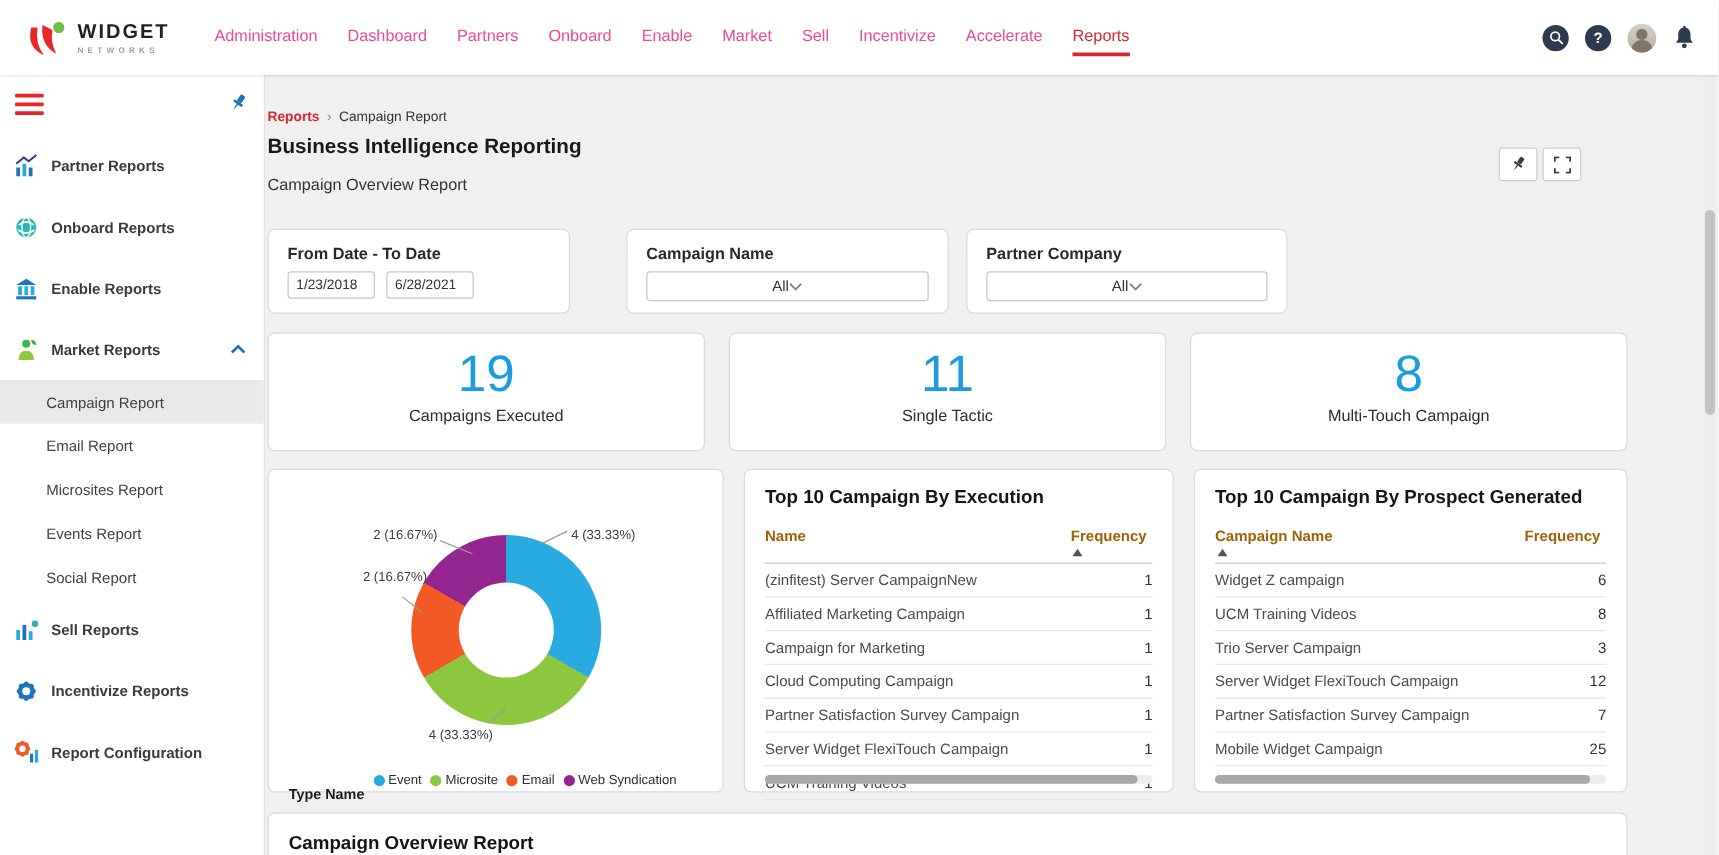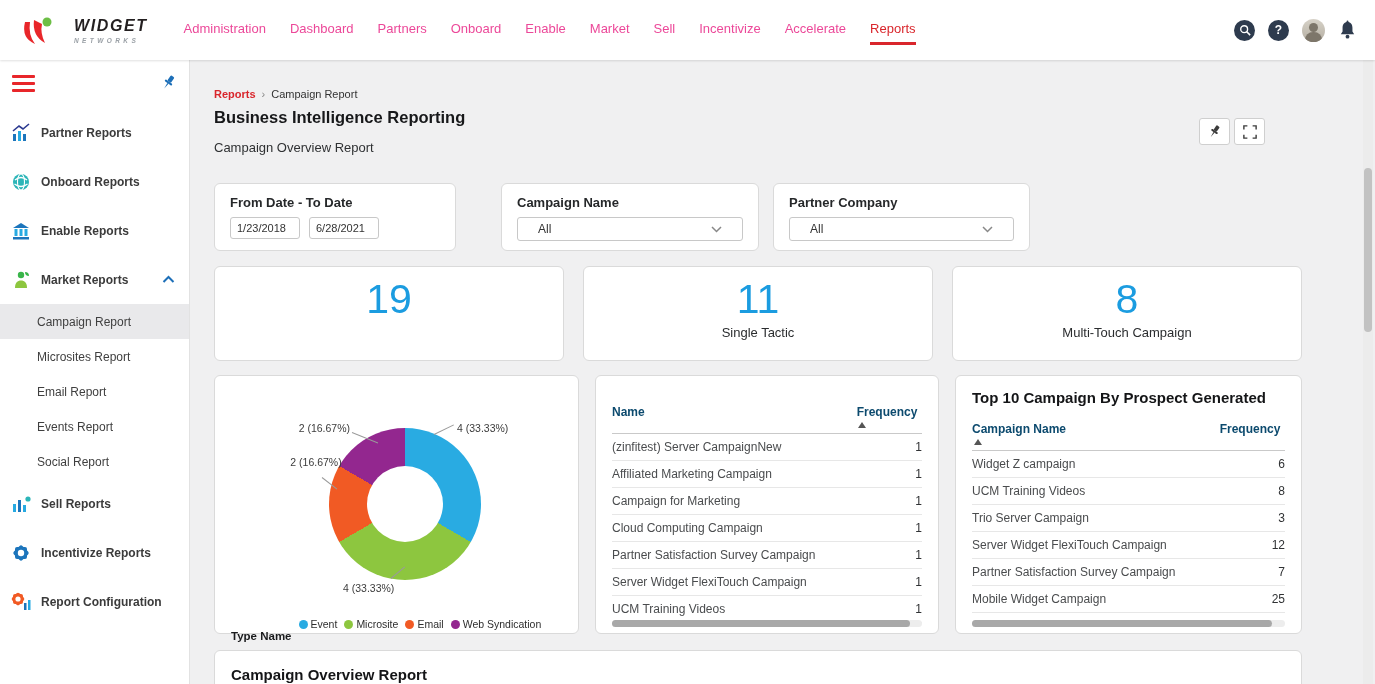--- a/index.html
+++ b/index.html
@@ -3,38 +3,38 @@
 <meta charset="utf-8">
 <style>
   * { box-sizing: border-box; margin: 0; padding: 0; }
   html,body { width:1375px; height:684px; overflow:hidden; }
   body { font-family:"Liberation Sans", sans-serif; background:#fff; }
   #root { position:relative; width:1375px; height:684px; background:#f0f0f1; overflow:hidden; }
 
   
   .topbar { position:absolute; top:0; left:0; right:0; height:60px; background:#fff; z-index:10;
             display:flex; align-items:center; padding:0 18px; box-shadow:0 1px 2px rgba(0,0,0,.12); }
-  .logo { display:flex; align-items:center; gap:20px;font-style:italic; }
+  .logo { display:flex; align-items:center; gap:8px; }
   .logo-text { display:flex; flex-direction:column; }
   .logo-t1 { font-size:16px; font-weight:800; letter-spacing:1.6px; color:#231f20; }
   .logo-t2 { font-size:6.5px; letter-spacing:3.4px; color:#9aa0a6; font-weight:700; margin-top:2px; }
   .nav { display:flex; margin-left:24px; }
   .nav-item { font-size:13px; color:#ec4899; padding:6px 0 6px; margin:0 12px; cursor:pointer; white-space:nowrap; }
   .nav-item.active { color:#d9262c; border-bottom:3px solid #d9262c; }
   .top-icons { margin-left:auto; display:flex; align-items:center; gap:13px; }
   .icon-circle { width:21px; height:21px; border-radius:50%; background:#2e3b4e; display:flex;
                  align-items:center; justify-content:center; color:#fff; font-size:12px; font-weight:700; cursor:pointer; }
   .avatar { width:23px; height:23px; border-radius:50%; background:linear-gradient(#d7d2c8,#b4aea2);
             overflow:hidden; position:relative; cursor:pointer; }
   .avatar .head { position:absolute; left:7px; top:4px; width:9px; height:9px; border-radius:50%; background:#7d766a; }
   .avatar .body { position:absolute; left:3px; top:13px; width:17px; height:12px; border-radius:8px 8px 0 0; background:#7d766a; }
   .bell { cursor:pointer; display:flex; }
 
   
-  .sidebar { position:absolute; top:60px; left:0; width:190px; bottom:0; background:#fff; border-right:1px solid #e2e2e2; z-index:5; }
+  .sidebar { position:absolute; top:60px; left:0; width:212px; bottom:0; background:#fff; border-right:1px solid #e2e2e2; z-index:5; }
   .hamburger { position:absolute; top:15px; left:12px; width:23px; cursor:pointer; }
   .hamburger span { display:block; height:3px; background:#e8262a; margin-bottom:4px; border-radius:1px; }
   .pin-top { position:absolute; top:14px; right:12px; cursor:pointer; }
   .menu { position:absolute; top:48px; left:0; right:0; }
   .menu-item { height:49px; display:flex; align-items:center; gap:9px; padding-left:10px;
                font-size:12px; font-weight:700; color:#3b3b3b; cursor:pointer; }
   .menu-item .chev { margin-left:auto; margin-right:14px; display:flex; }
   .menu-sub { height:35px; display:flex; align-items:center; padding-left:37px; font-size:12px; color:#3f3f3f; cursor:pointer; }
   .menu-sub.active { background:#e9e9eb; }
 
@@ -53,21 +53,21 @@
 
   
   .filter-card { position:absolute; top:123px; height:68px; background:#fff; border:1px solid #dadada;
                  border-radius:6px; padding:11px 15px; }
   #fc1 { left:0; width:242px; } #fc2 { left:287px; width:258px; } #fc3 { left:559px; width:257px; }
   .filter-label { font-size:13px; font-weight:700; color:#26282a; }
   .date-row { display:flex; gap:9px; margin-top:7px; }
   .date-input { width:70px; height:22px; border:1px solid #c8c8c8; border-radius:3px; font-size:11px;
                 color:#333; padding:0 6px; font-family:"Liberation Sans",sans-serif; }
   .select { margin-top:7px; height:24px; border:1px solid #c8c8c8; border-radius:3px; display:flex;
-            align-items:center; justify-content:space-between; padding:0 20px; font-size:12px; color:#333;
+            align-items:center; justify-content:center; padding:0 20px; font-size:12px; color:#333;
             cursor:pointer; background:#fff; }
 
   
   .stats { position:absolute; top:206px; left:0; width:100%; display:flex; gap:19px; }
   .stat-card { flex:1; height:95px; background:#fff; border:1px solid #dadada; border-radius:6px;
                text-align:center; padding-top:10px; }
   .stat-value { font-size:41px; color:#1b9ce0; line-height:1.1; }
   .stat-label { font-size:13px; color:#2b2d2f; margin-top:3px; }
 
   
@@ -89,21 +89,21 @@
   #cl-tr { left:219px; top:58px; width:22px; transform:rotate(-26deg); }
   #cl-l  { left:107px; top:101px; width:19px; transform:rotate(38deg); }
   #cl-b  { left:176px; top:202px; width:18px; transform:rotate(-40deg); }
   .legend { position:absolute; left:16px; top:230px; display:flex; align-items:center; gap:7px; white-space:nowrap; }
   .legend-title { font-size:11.5px; font-weight:700; color:#1b1c1e;margin-top:24px; }
   .legend-item { display:flex; align-items:center; gap:3px; font-size:10.5px; color:#2e2e2e; }
   .legend-dot { width:9px; height:9px; border-radius:50%; }
 
   
   .table-head { display:flex; margin-top:12px; padding:4px 0 14px; border-bottom:1px solid #c9c9c9;
-                position:relative; font-size:12px; font-weight:700; color:#0c4a6e; }
+                position:relative; font-size:12px; font-weight:700; color:#a16207; }
   .th-name { flex:1; }
   .th-freq { width:70px; text-align:center; }
   .sort-arrow { position:absolute; top:21px; width:0; height:0; border-left:4px solid transparent;
                 border-right:4px solid transparent; border-bottom:6px solid #555; }
   #sa-0 { right:56px; } #sa-1 { left:2px; }
   .trow { display:flex; padding:6px 0; border-bottom:1px solid #e7e7e7; font-size:12px; }
   .tcell-name { flex:1; color:#4a4c4e; overflow:hidden; white-space:nowrap; text-overflow:ellipsis; }
   .tcell-freq { width:70px; text-align:right; color:#303234; }
   .h-scroll { position:absolute; left:16px; right:16px; bottom:6px; height:7px; background:#ededed; border-radius:4px; }
   .h-thumb { position:absolute; left:0; top:0; bottom:0; width:96%; background:#a8a8a8; border-radius:4px; cursor:pointer; }
@@ -222,24 +222,24 @@
           <svg width="13" height="9" viewBox="0 0 13 9">
               <polyline points="1.5,7 6.5,2 11.5,7" stroke="#1d6fb8" stroke-width="2" fill="none"></polyline>
             </svg>
         </span>
       </div>
       <div class="submenu">
         <div class="menu-sub active">
           <span>Campaign Report</span>
         </div>
         <div class="menu-sub">
+          <span>Email Report</span>
+        </div>
+        <div class="menu-sub">
           <span>Microsites Report</span>
-        </div>
-        <div class="menu-sub">
-          <span>Email Report</span>
         </div>
         <div class="menu-sub">
           <span>Events Report</span>
         </div>
         <div class="menu-sub">
           <span>Social Report</span>
         </div>
       </div>
       <div class="menu-item">
         <svg width="22" height="22" viewBox="0 0 22 22">
@@ -321,20 +321,21 @@
           <span>All</span>
           <svg width="11" height="7" viewBox="0 0 11 7">
               <polyline points="1,1 5.5,5.5 10,1" stroke="#888" stroke-width="1.5" fill="none"></polyline>
             </svg>
         </div>
       </div>
 
       <div class="stats">
         <div class="stat-card">
           <div class="stat-value">19</div>
+          <div class="stat-label">Campaigns Executed</div>
         </div>
         <div class="stat-card">
           <div class="stat-value">11</div>
           <div class="stat-label">Single Tactic</div>
         </div>
         <div class="stat-card">
           <div class="stat-value">8</div>
           <div class="stat-label">Multi-Touch Campaign</div>
         </div>
       </div>
@@ -366,20 +367,21 @@
               </span>
               <span class="legend-item">
                 <span class="legend-dot" style="background: rgb(147, 39, 143);"></span>
                 <span>Web Syndication</span>
               </span>
             </span>
         </div>
       </div>
 
       <div class="chart-card" id="cc2">
+        <div class="card-title">Top 10 Campaign By Execution</div>
         <div class="table-head">
           <span class="th-name">Name</span>
           <span class="th-freq">Frequency</span>
           <span class="sort-arrow" id="sa-0"></span>
         </div>
         <div>
             <div class="trow">
               <div class="tcell-name">(zinfitest) Server CampaignNew</div>
               <div class="tcell-freq">1</div>
             </div>

